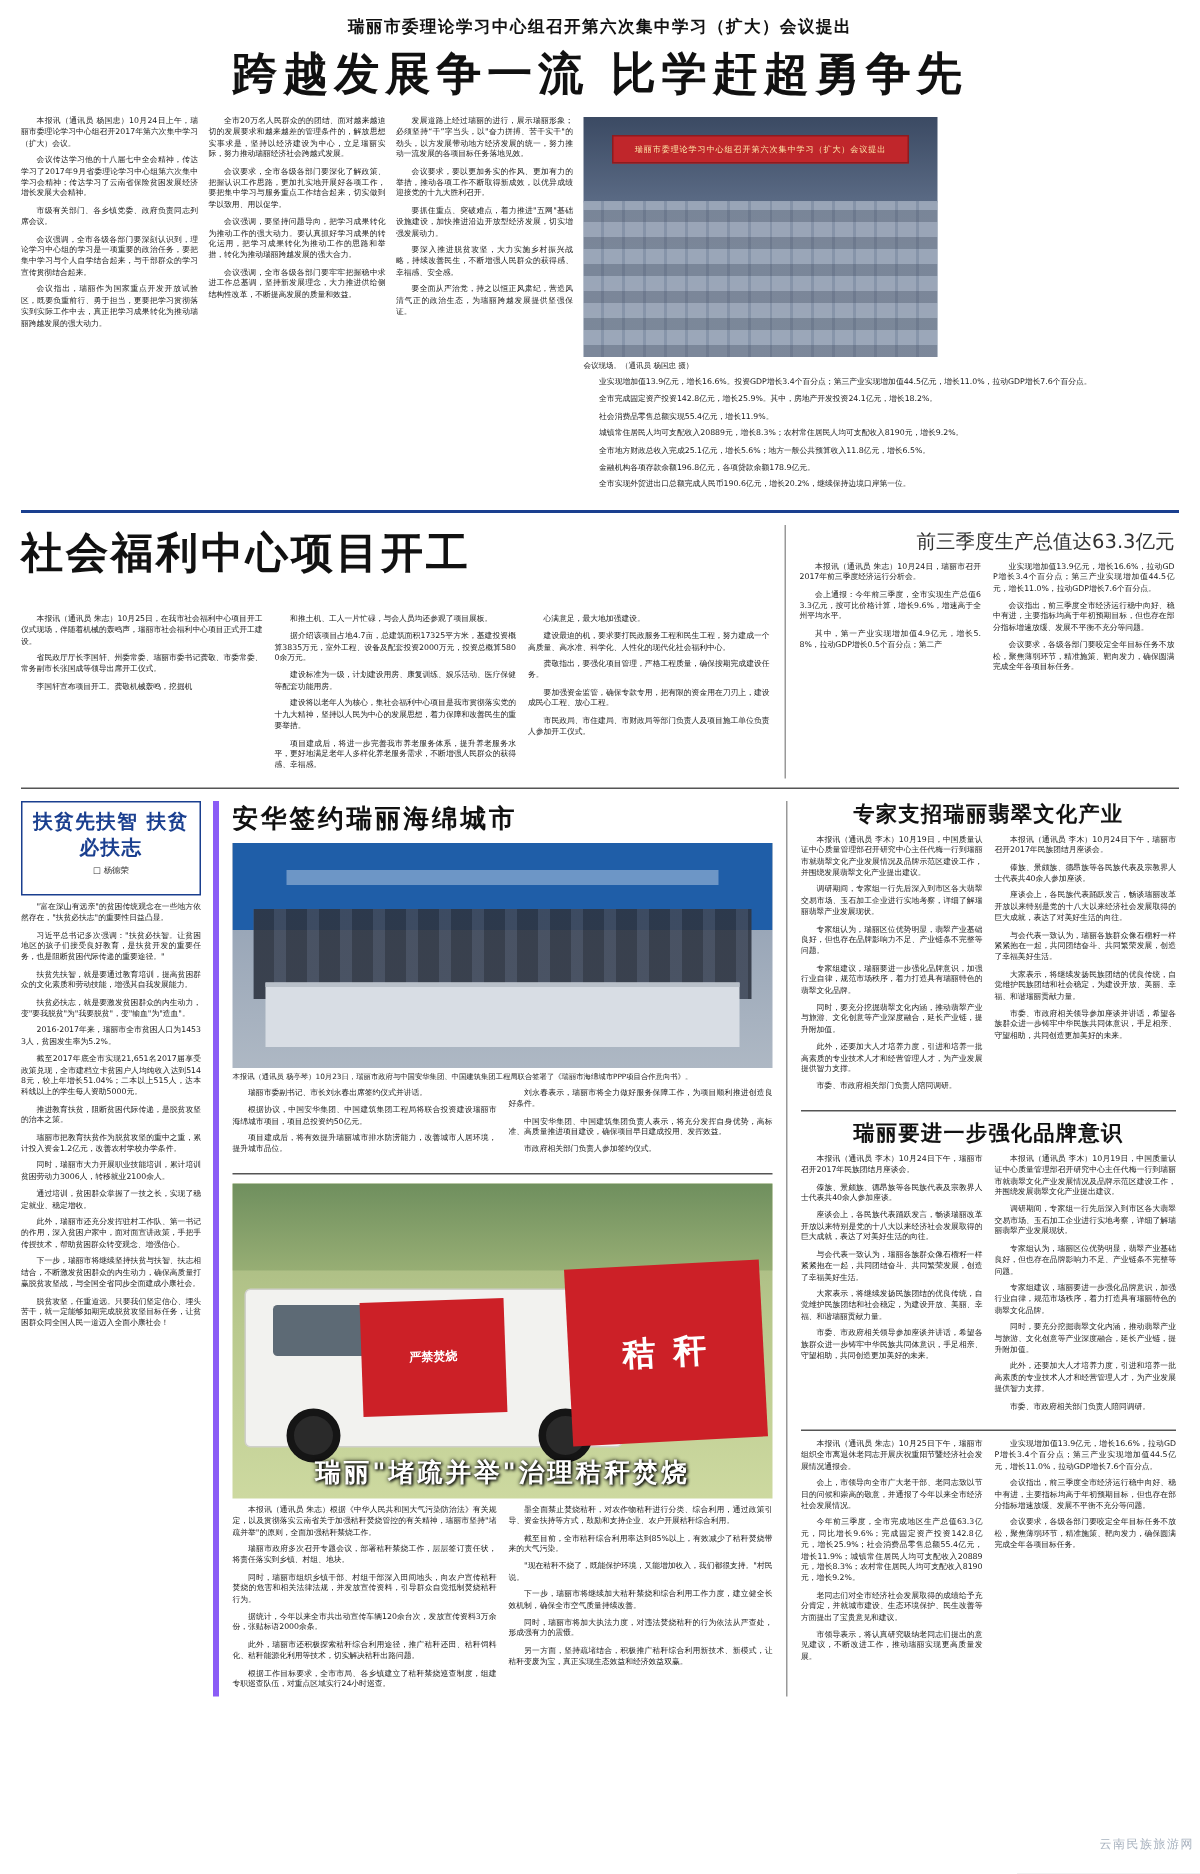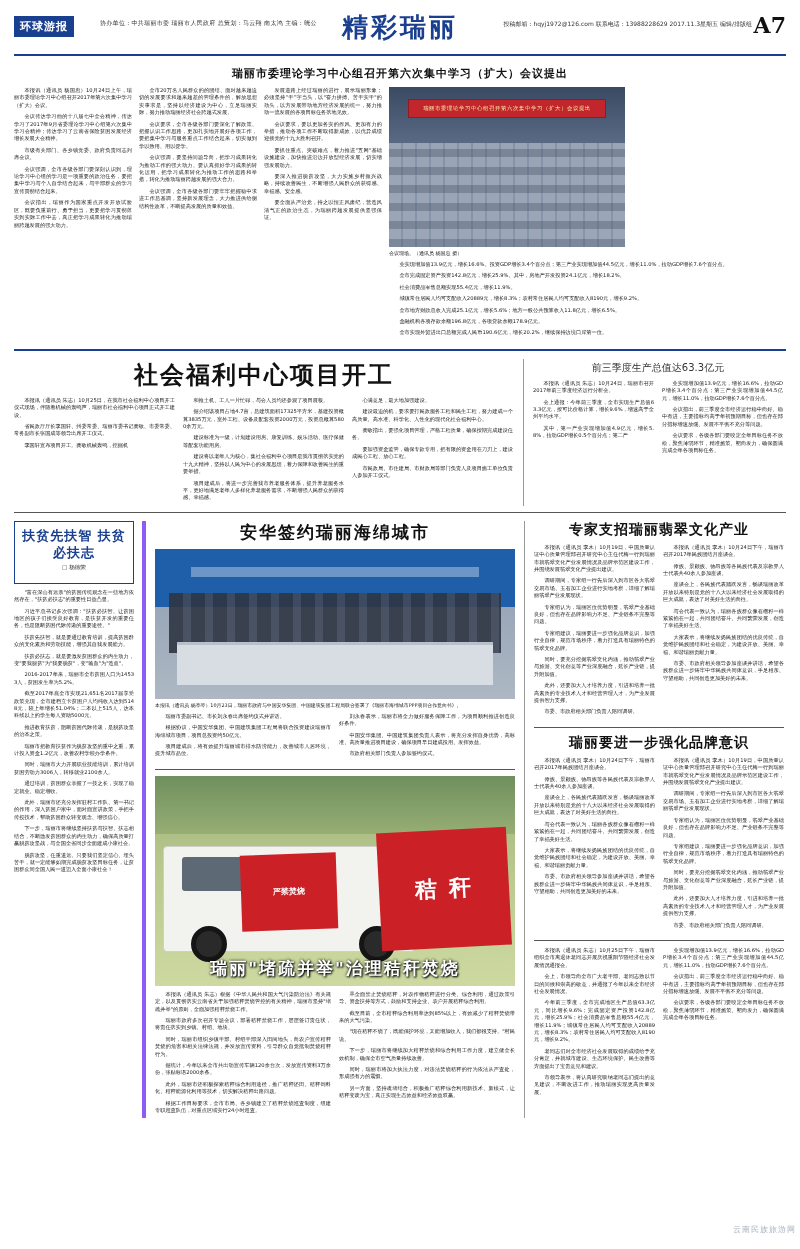--- a/index.html
+++ b/index.html
@@ -128,36 +128,36 @@
     margin:8px 14px 0 14px;
     gap:9px;
   }
   .mid-left{width:500px;}
   .mid-right{width:250px;border-left:1px solid #999;padding-left:9px;}
   .sub-kicker{
     text-align:center;font-size:8px;font-weight:bold;color:#222;
     letter-spacing:1px;margin-bottom:2px;
   }
   .sub-headline{
-    text-align:center;font-size:24px;font-weight:bold;color:#111;
-    font-family:"DejaVu Serif","Liberation Serif",serif;
-    letter-spacing:2px;margin-bottom:6px;
+    font-size:28px;font-weight:bold;color:#111;
+    font-family:"DejaVu Serif","Liberation Serif",serif;
+    letter-spacing:2px;margin-bottom:22px;
   }
   .cols3{display:flex;gap:8px;}
   .cols3 .c{width:161px;}
   .cols2{display:flex;gap:8px;}
   .cols2 .c{width:121px;}
 
   .r-head{
     text-align:center;font-size:14px;font-weight:bold;color:#111;
     font-family:"DejaVu Serif","Liberation Serif",serif;
     letter-spacing:1px;
   }
   .r-sub{
-    text-align:center;font-size:10px;color:#333;margin:2px 0 5px 0;
+    text-align:right;font-size:13px;color:#333;margin:2px 0 5px 0;
   }
 
   
   .lower{
     display:flex;margin:8px 14px 0 14px;gap:9px;
   }
   .low-col-a{width:120px;border-right:4px solid #8b5cf6;padding-right:8px;}
   .low-col-b{width:360px;}
   .low-col-c{width:250px;border-left:1px solid #999;padding-left:9px;}
 
@@ -168,21 +168,21 @@
     line-height:17px;letter-spacing:1px;
   }
   .box-sub{
     text-align:center;font-size:5.6px;color:#333;margin:3px 0 5px 0;
   }
   .commentary-box{
     border:1px solid #1a3f8f;
     padding:5px 5px 6px 5px;
   }
   .mid-head2{
-    text-align:center;font-size:17px;font-weight:bold;color:#111;
+    font-size:17px;font-weight:bold;color:#111;
     font-family:"DejaVu Serif","Liberation Serif",serif;
     letter-spacing:2px;margin-bottom:5px;
   }
   
   .sign-photo{
     width:360px;height:150px;
     background:linear-gradient(#7d8ea3 0%,#9aa7b8 40%,#aeb8c4 100%);
     position:relative;overflow:hidden;
   }
   .sign-photo .backdrop{
@@ -256,30 +256,24 @@
   .colwrap2 .c{width:176px;}
   .colwrap2b{display:flex;gap:8px;}
   .colwrap2b .c{width:121px;}
   .r-rule{border-top:1px solid #555;margin:7px 0 6px 0;}
 </style>
 </head>
 <body>
 
 <div class="page">
 
-  <div class="masthead">
-    <div class="logo-box">环球游报</div>
-    <div class="mast-credits">协办单位：中共瑞丽市委 瑞丽市人民政府   总策划：马云翔 南太鸿 主编：晓公</div>
-    <div class="mast-title">精彩瑞丽</div>
-    <div class="mast-right">投稿邮箱：hqyj1972@126.com  联系电话：13988228629  2017.11.3星期五  编辑/排版组</div>
-    <div class="mast-page">A7</div>
-  </div>
 
   <div class="top-story">
     <div class="kicker">瑞丽市委理论学习中心组召开第六次集中学习（扩大）会议提出</div>
+    <div class="headline">跨越发展争一流 比学赶超勇争先</div>
 
     <div class="top-body">
       <div class="c col-text">
           <p style="margin:0 0 4px 0;text-indent:2em;">本报讯（通讯员 杨国忠）10月24日上午，瑞丽市委理论学习中心组召开2017年第六次集中学习（扩大）会议。</p>
           <p style="margin:0 0 4px 0;text-indent:2em;">会议传达学习他的十八届七中全会精神，传达学习了2017年9月省委理论学习中心组第六次集中学习会精神；传达学习了云南省保险贫困发展经济增长发展大会精神。</p>
           <p style="margin:0 0 4px 0;text-indent:2em;">市级有关部门、各乡镇党委、政府负责同志列席会议。</p>
           <p style="margin:0 0 4px 0;text-indent:2em;">会议强调，全市各级各部门要深刻认识到，理论学习中心组的学习是一项重要的政治任务，要把集中学习与个人自学结合起来，与干部群众的学习宣传贯彻结合起来。</p>
           <p style="margin:0 0 4px 0;text-indent:2em;">会议指出，瑞丽作为国家重点开发开放试验区，既要负重前行、勇于担当，更要把学习贯彻落实到实际工作中去，真正把学习成果转化为推动瑞丽跨越发展的强大动力。</p>
         </div>
       <div class="c col-text">

